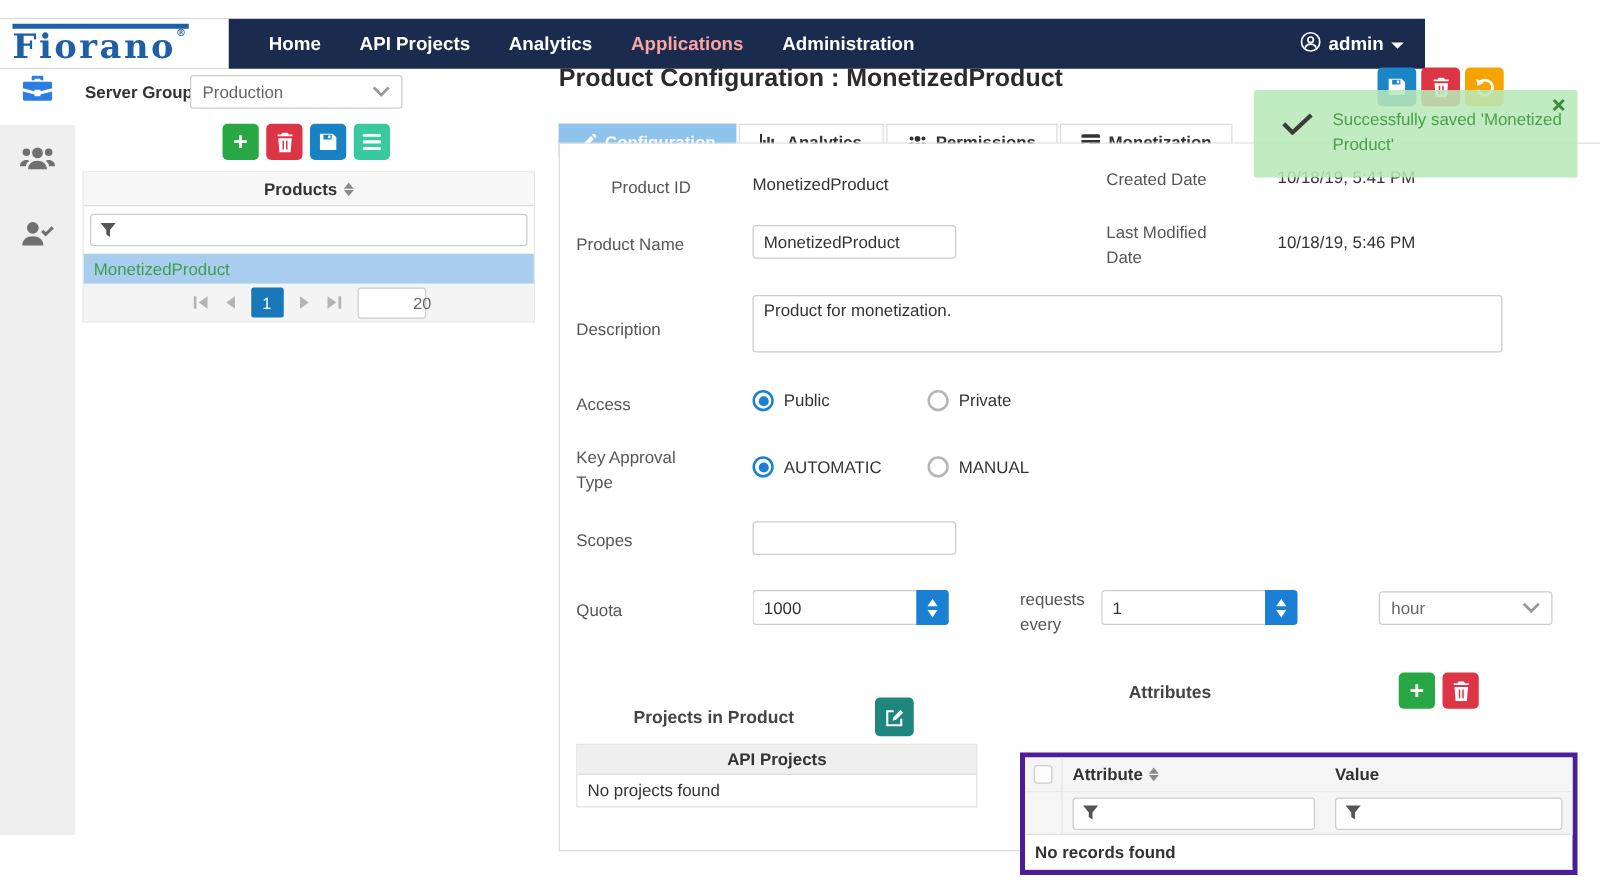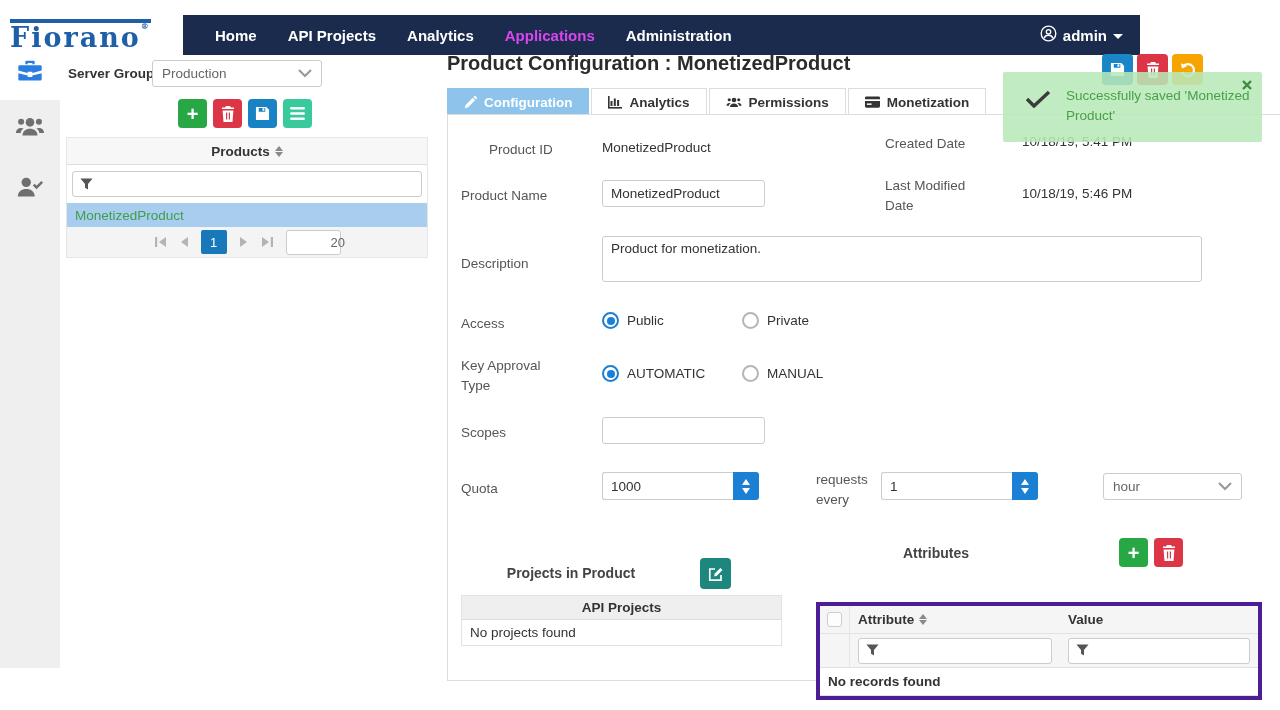--- a/index.html
+++ b/index.html
@@ -10,21 +10,21 @@
   
   .navbar { position:absolute; left:0; top:0; width:1140px; height:40px; background:#1b2b4e;margin-top:15px; }
   .logo-box { position:absolute; left:0; top:0; width:183px; height:40px; background:#fff;
               display:flex; align-items:center; padding-left:10px; }
   .logo-text { font-family:"DejaVu Serif", serif; font-weight:bold; color:#1f5fa8;
                font-size:27px; letter-spacing:2px; line-height:1;
                border-top:4px solid #1f5fa8; padding-top:1px; }
   .logo-reg { color:#1f5fa8; font-size:8px; vertical-align:top; position:relative; top:-2px; }
   .nav-items { position:absolute; left:215px; top:0; height:40px; display:flex; gap:31px; align-items:center; }
   .nav-item { color:#fff; font-size:15px; font-weight:600; cursor:pointer; }
-  .nav-item.active { color:#d946ef; }
+  .nav-item.active { color:#fca5a5; }
   .nav-user { position:absolute; right:17px; top:0; height:40px; display:flex; align-items:center; gap:6px;
               color:#fff; font-size:15px; font-weight:600; cursor:pointer; }
   .caret-down { width:0; height:0; border-left:5px solid transparent; border-right:5px solid transparent;
                 border-top:5px solid #fff; margin-top:2px; }
 
   
   .left-rail { position:absolute; left:0; top:100px; width:60px; height:568px; background:#efefef; }
   .rail-icon { position:absolute; left:15px; width:30px; text-align:center; }
 
   
@@ -52,21 +52,21 @@
             align-items:center; padding-left:8px; cursor:pointer; }
   .pt-pagination { height:30px; background:#f4f4f4; display:flex; align-items:center;
                    justify-content:center; gap:12px; }
   .pg-btn { display:flex; align-items:center; cursor:pointer; }
   .pg-num { width:26px; height:24px; background:#1779ba; color:#fff; font-size:13px; border-radius:2px;
             display:flex; align-items:center; justify-content:center; cursor:pointer; }
   .pg-size { width:44px; height:25px; font-size:13px;padding-left:44px; }
 
   
   .page-title { position:absolute; left:447px; top:52px; font-size:20px; font-weight:600; color:#2b2b2b; }
-  .tabs { position:absolute; left:447px; top:88px; display:flex; }
+  .tabs { position:absolute; left:447px; top:99px; display:flex; }
   .tab { height:27px; display:flex; align-items:center; gap:7px; padding:0 16px; font-size:13.5px;
          font-weight:bold; color:#333; background:#fff; border:1px solid #ddd; border-bottom:none;
          margin-right:2px; cursor:pointer; }
   .tab.active { background:#8ec4ec; color:#fff; border-color:#8ec4ec; }
   .tab-underline { position:absolute; left:447px; top:114px; width:833px; height:1px; background:#ddd; }
   .content-pane { position:absolute; left:447px; top:115px; width:815px; height:566px;
                   border-left:1px solid #ddd; border-bottom:1px solid #ddd; background:#fff; }
 
   .f-label { position:absolute; font-size:13.5px; color:#555; line-height:1.45; }
   .f-value { position:absolute; font-size:13.5px; color:#333; }

